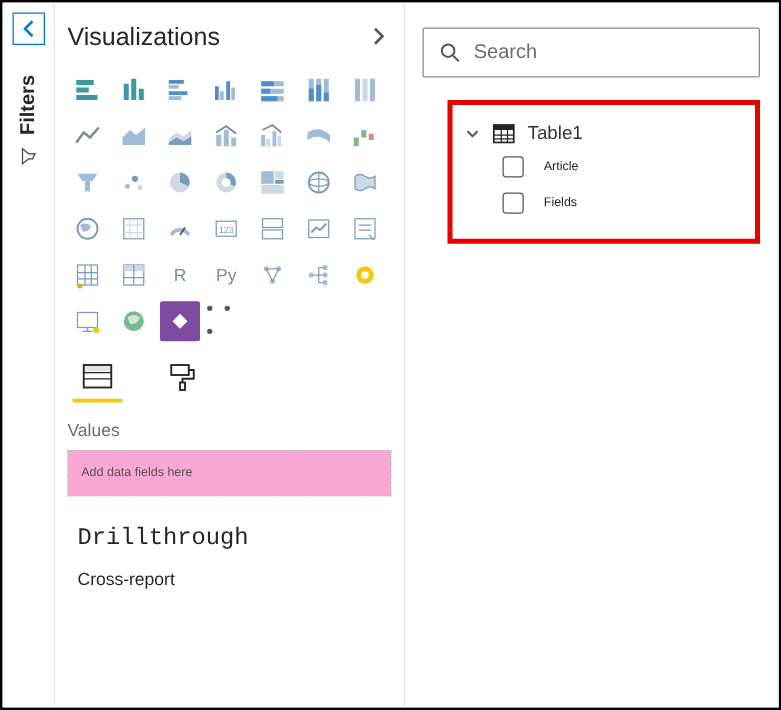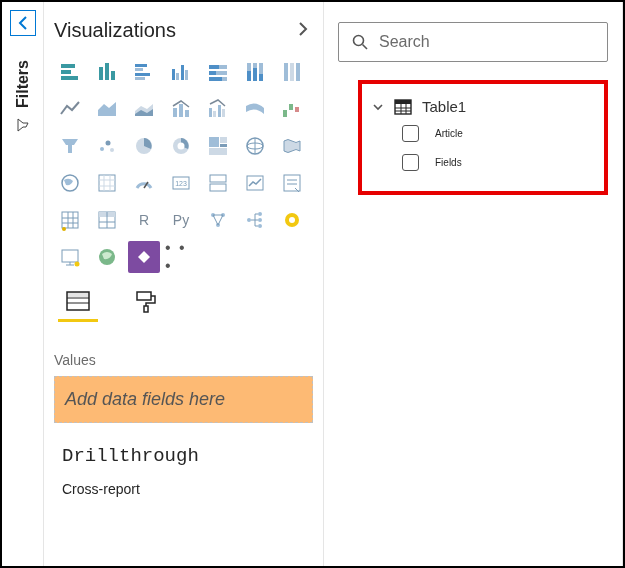--- a/index.html
+++ b/index.html
@@ -85,32 +85,31 @@
     display: flex; gap: 28px; margin-top: 16px; padding: 0 4px;
   }
   .tab-item {
     display: flex; flex-direction: column; align-items: center;
     width: 40px; cursor: pointer; padding-bottom: 4px;
   }
   .tab-item.active { border-bottom: 3px solid #f2c811; }
   .tab-item svg { color: #252525; }
 
   .section-label {
-    margin-top: 30px;
+    margin-top: 14px;
     color: #6b6b6b;
     font-size: 14px;
   }
   .drop-well {
     margin-top: 8px;
     border: 1px dashed #c0c0c0;
     padding: 12px 10px;
     color: #555;
-    font-size: 18px;
-    background: #fdba74;
-    font-style: italic;
+    font-size: 10px;
+    background: #f9a8d4;
   }
   .drill-title {
     margin-top: 22px;
     font-size: 19px;
     font-weight: 400;
     padding-left: 8px;
     font-family: Liberation Mono, monospace;
   }
   .drill-sub {
     margin-top: 14px;

